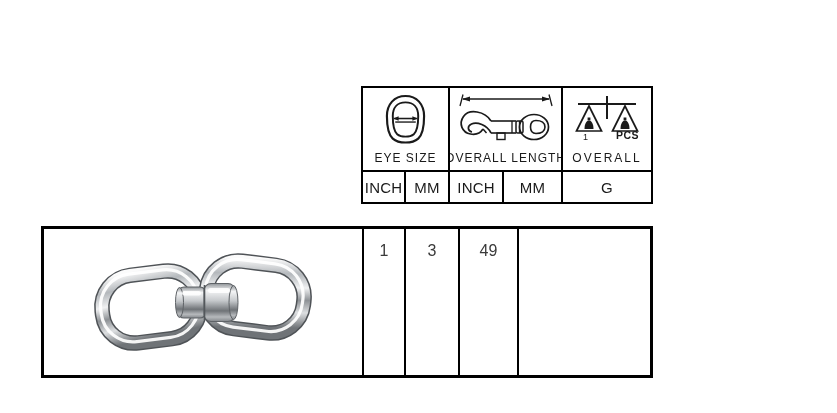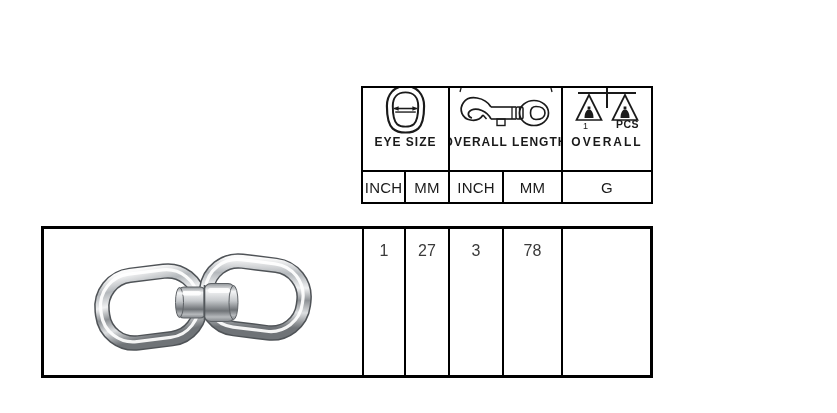--- a/index.html
+++ b/index.html
@@ -15,23 +15,22 @@
   }
   .hrow-icons { display:flex; height:84px; }
   .hcell {
     box-sizing:border-box; border-right:2px solid #000; border-bottom:2px solid #000;
     display:flex; flex-direction:column; align-items:center; justify-content:flex-end;
     overflow:hidden;
   }
   .hcell.last { border-right:none; }
   .hcell .icon-wrap { flex:1; display:flex; align-items:center; justify-content:center; width:100%; }
   .hcell .hlabel {
-    font-size:12px; letter-spacing:1px; padding-bottom:21px; white-space:nowrap;
+    font-size:12px; letter-spacing:1px; padding-bottom:5px; white-space:nowrap;
     color:#1a1a1a;
-    font-weight:bold;
   }
   .w-eye { width:87px; }
   .w-len { width:113px; }
   .w-wt  { width:88px; }
 
   .hrow-units { display:flex; height:30px; }
   .ucell {
     box-sizing:border-box; border-right:2px solid #000;
     display:flex; align-items:center; justify-content:center;
     font-size:15px; letter-spacing:0.2px; color:#1a1a1a;
@@ -178,18 +177,17 @@
           <rect x="114" y="34.5" width="31" height="38" rx="7" fill="url(#barrelg)" stroke="#5f6367" stroke-width="1.1"></rect>
           <ellipse cx="143.5" cy="53.5" rx="4.5" ry="17" fill="url(#barrelg)" stroke="#5f6367" stroke-width="1"></ellipse>
           <line x1="114.5" y1="36" x2="114.5" y2="71" stroke="#53575b" stroke-width="1.6"></line>
           <rect x="92" y="42" width="19" height="4.5" rx="2.2" fill="#ffffff" opacity="0.85"></rect>
           <rect x="118" y="39" width="22" height="5" rx="2.5" fill="#ffffff" opacity="0.85"></rect>
         </g>
       </svg>
     </div>
 
     <div class="dcell d0">1</div>
-    <div class="dcell d1">27</div>
     <div class="dcell d2">3</div>
-    <div class="dcell d3">78</div>
+    <div class="dcell d3">49</div>
   </div>
 
 </div>
 
 </body></html>

